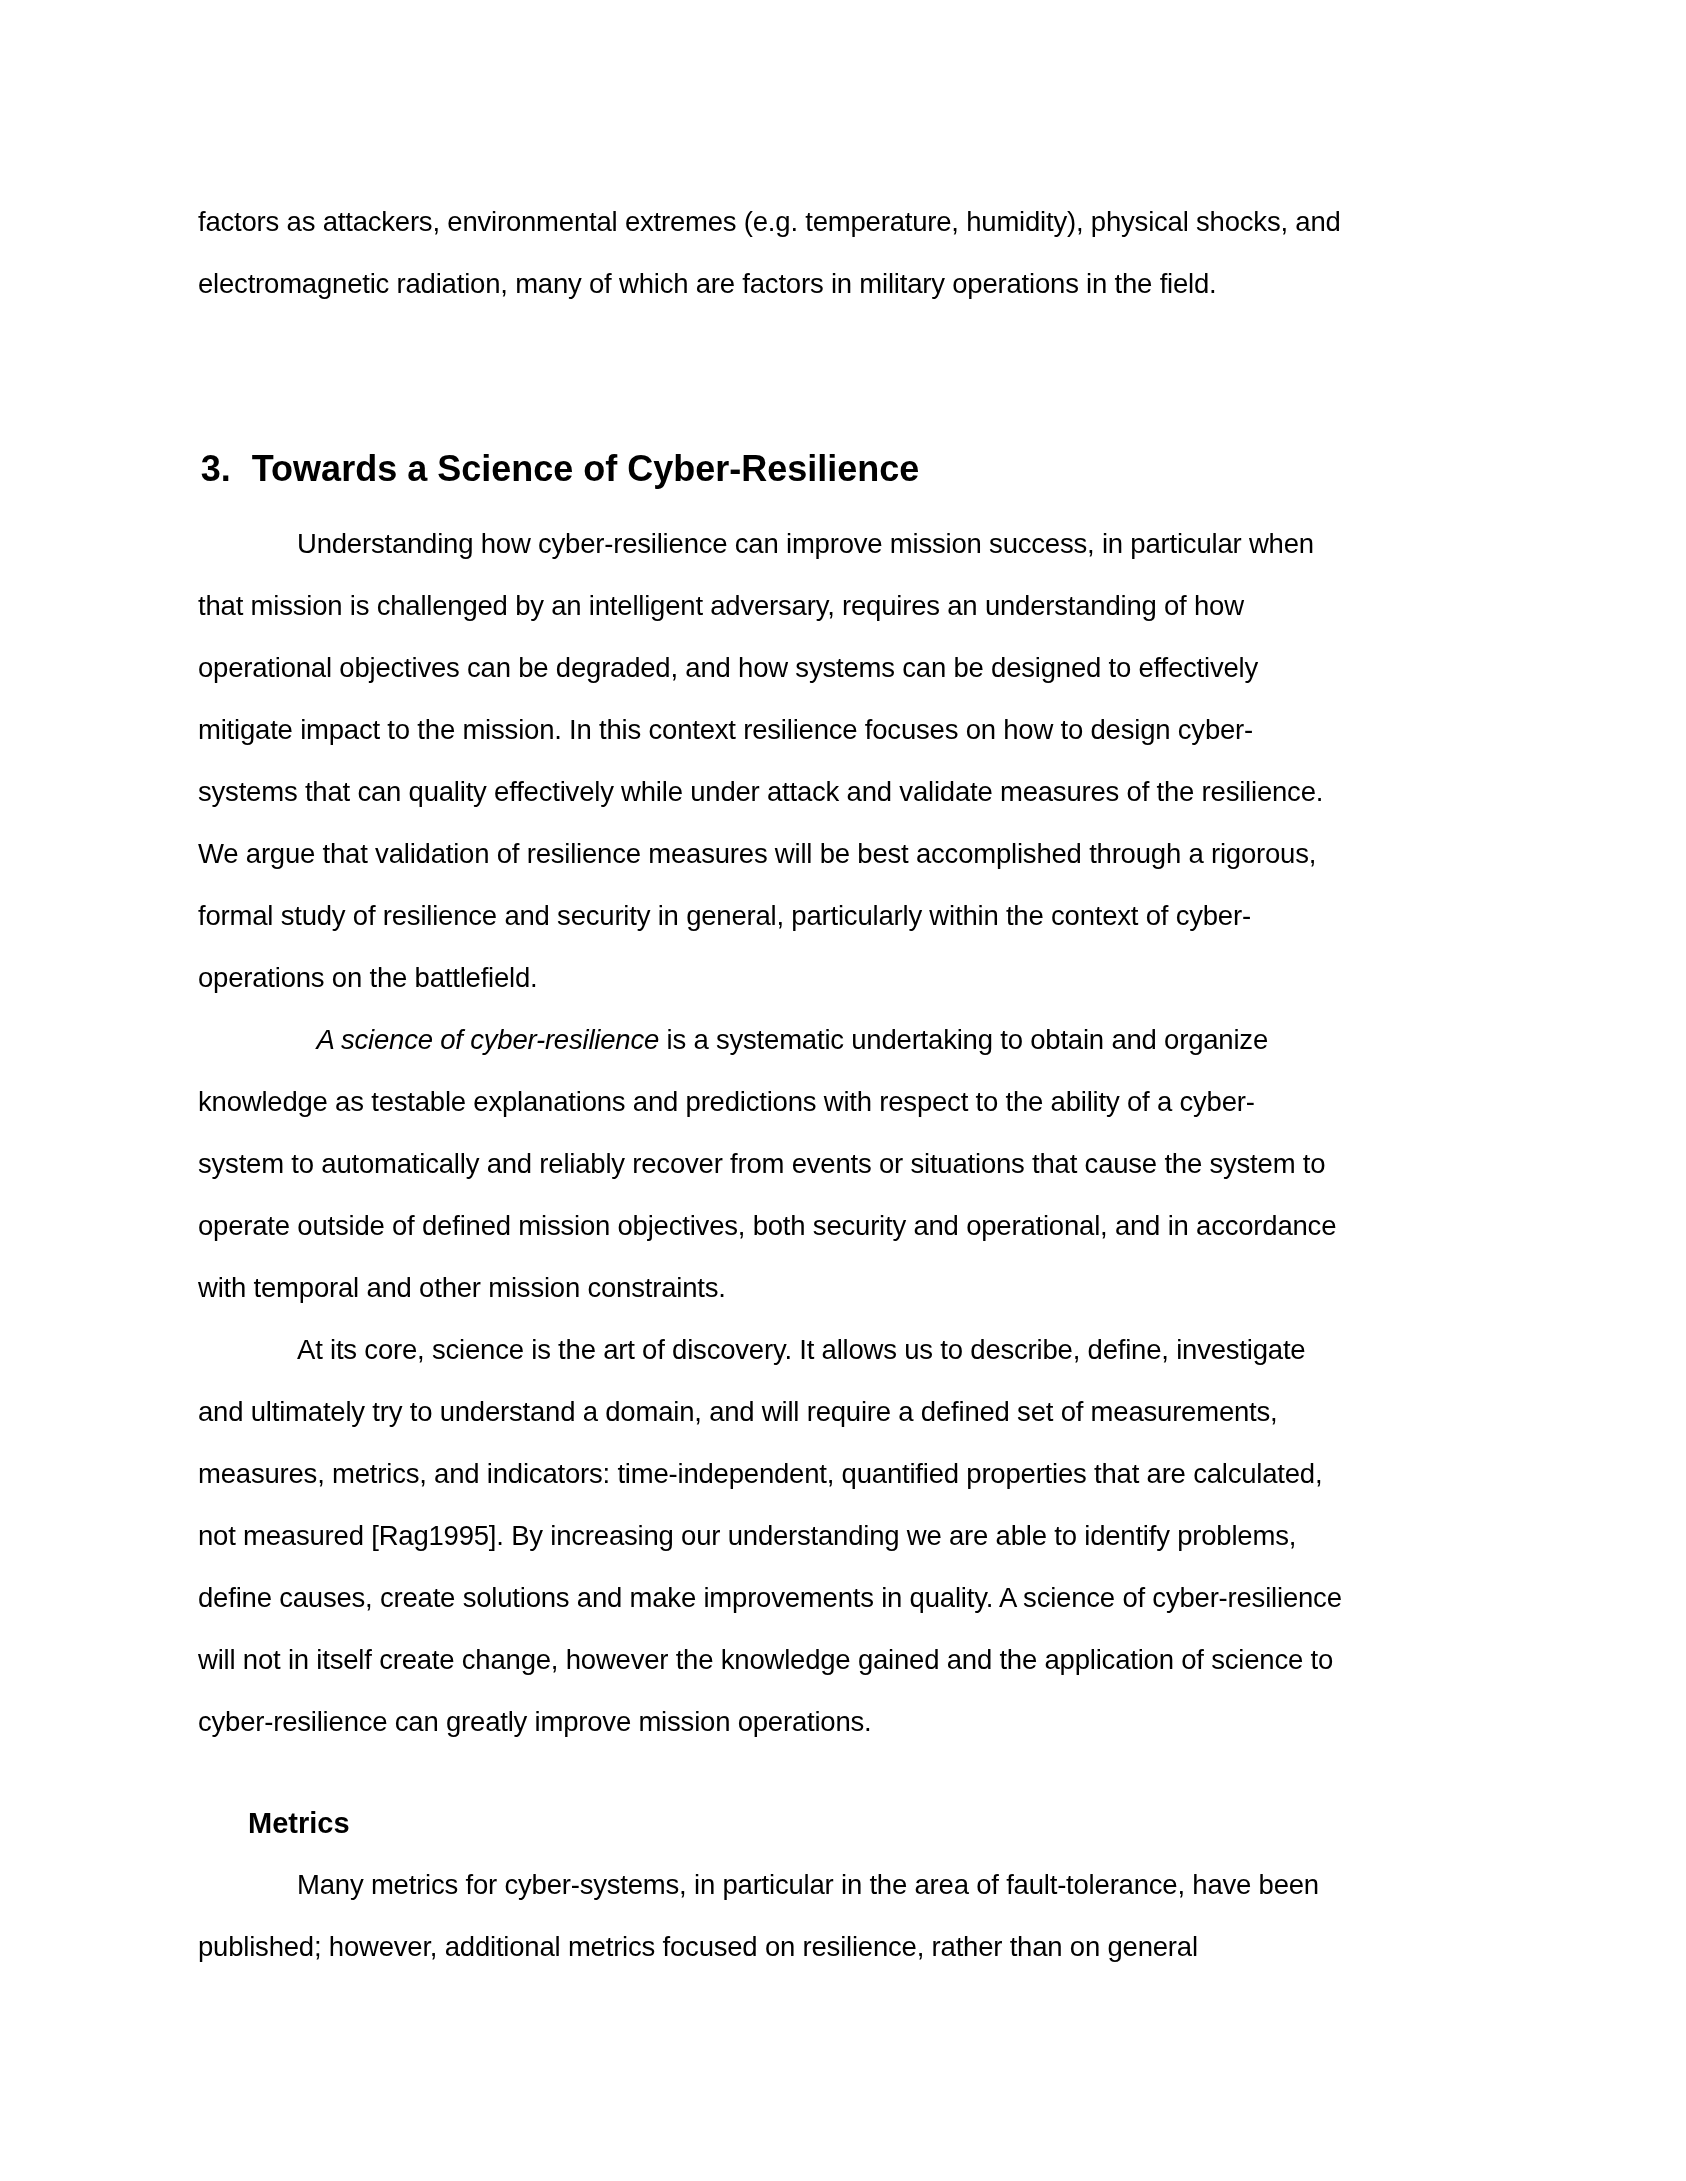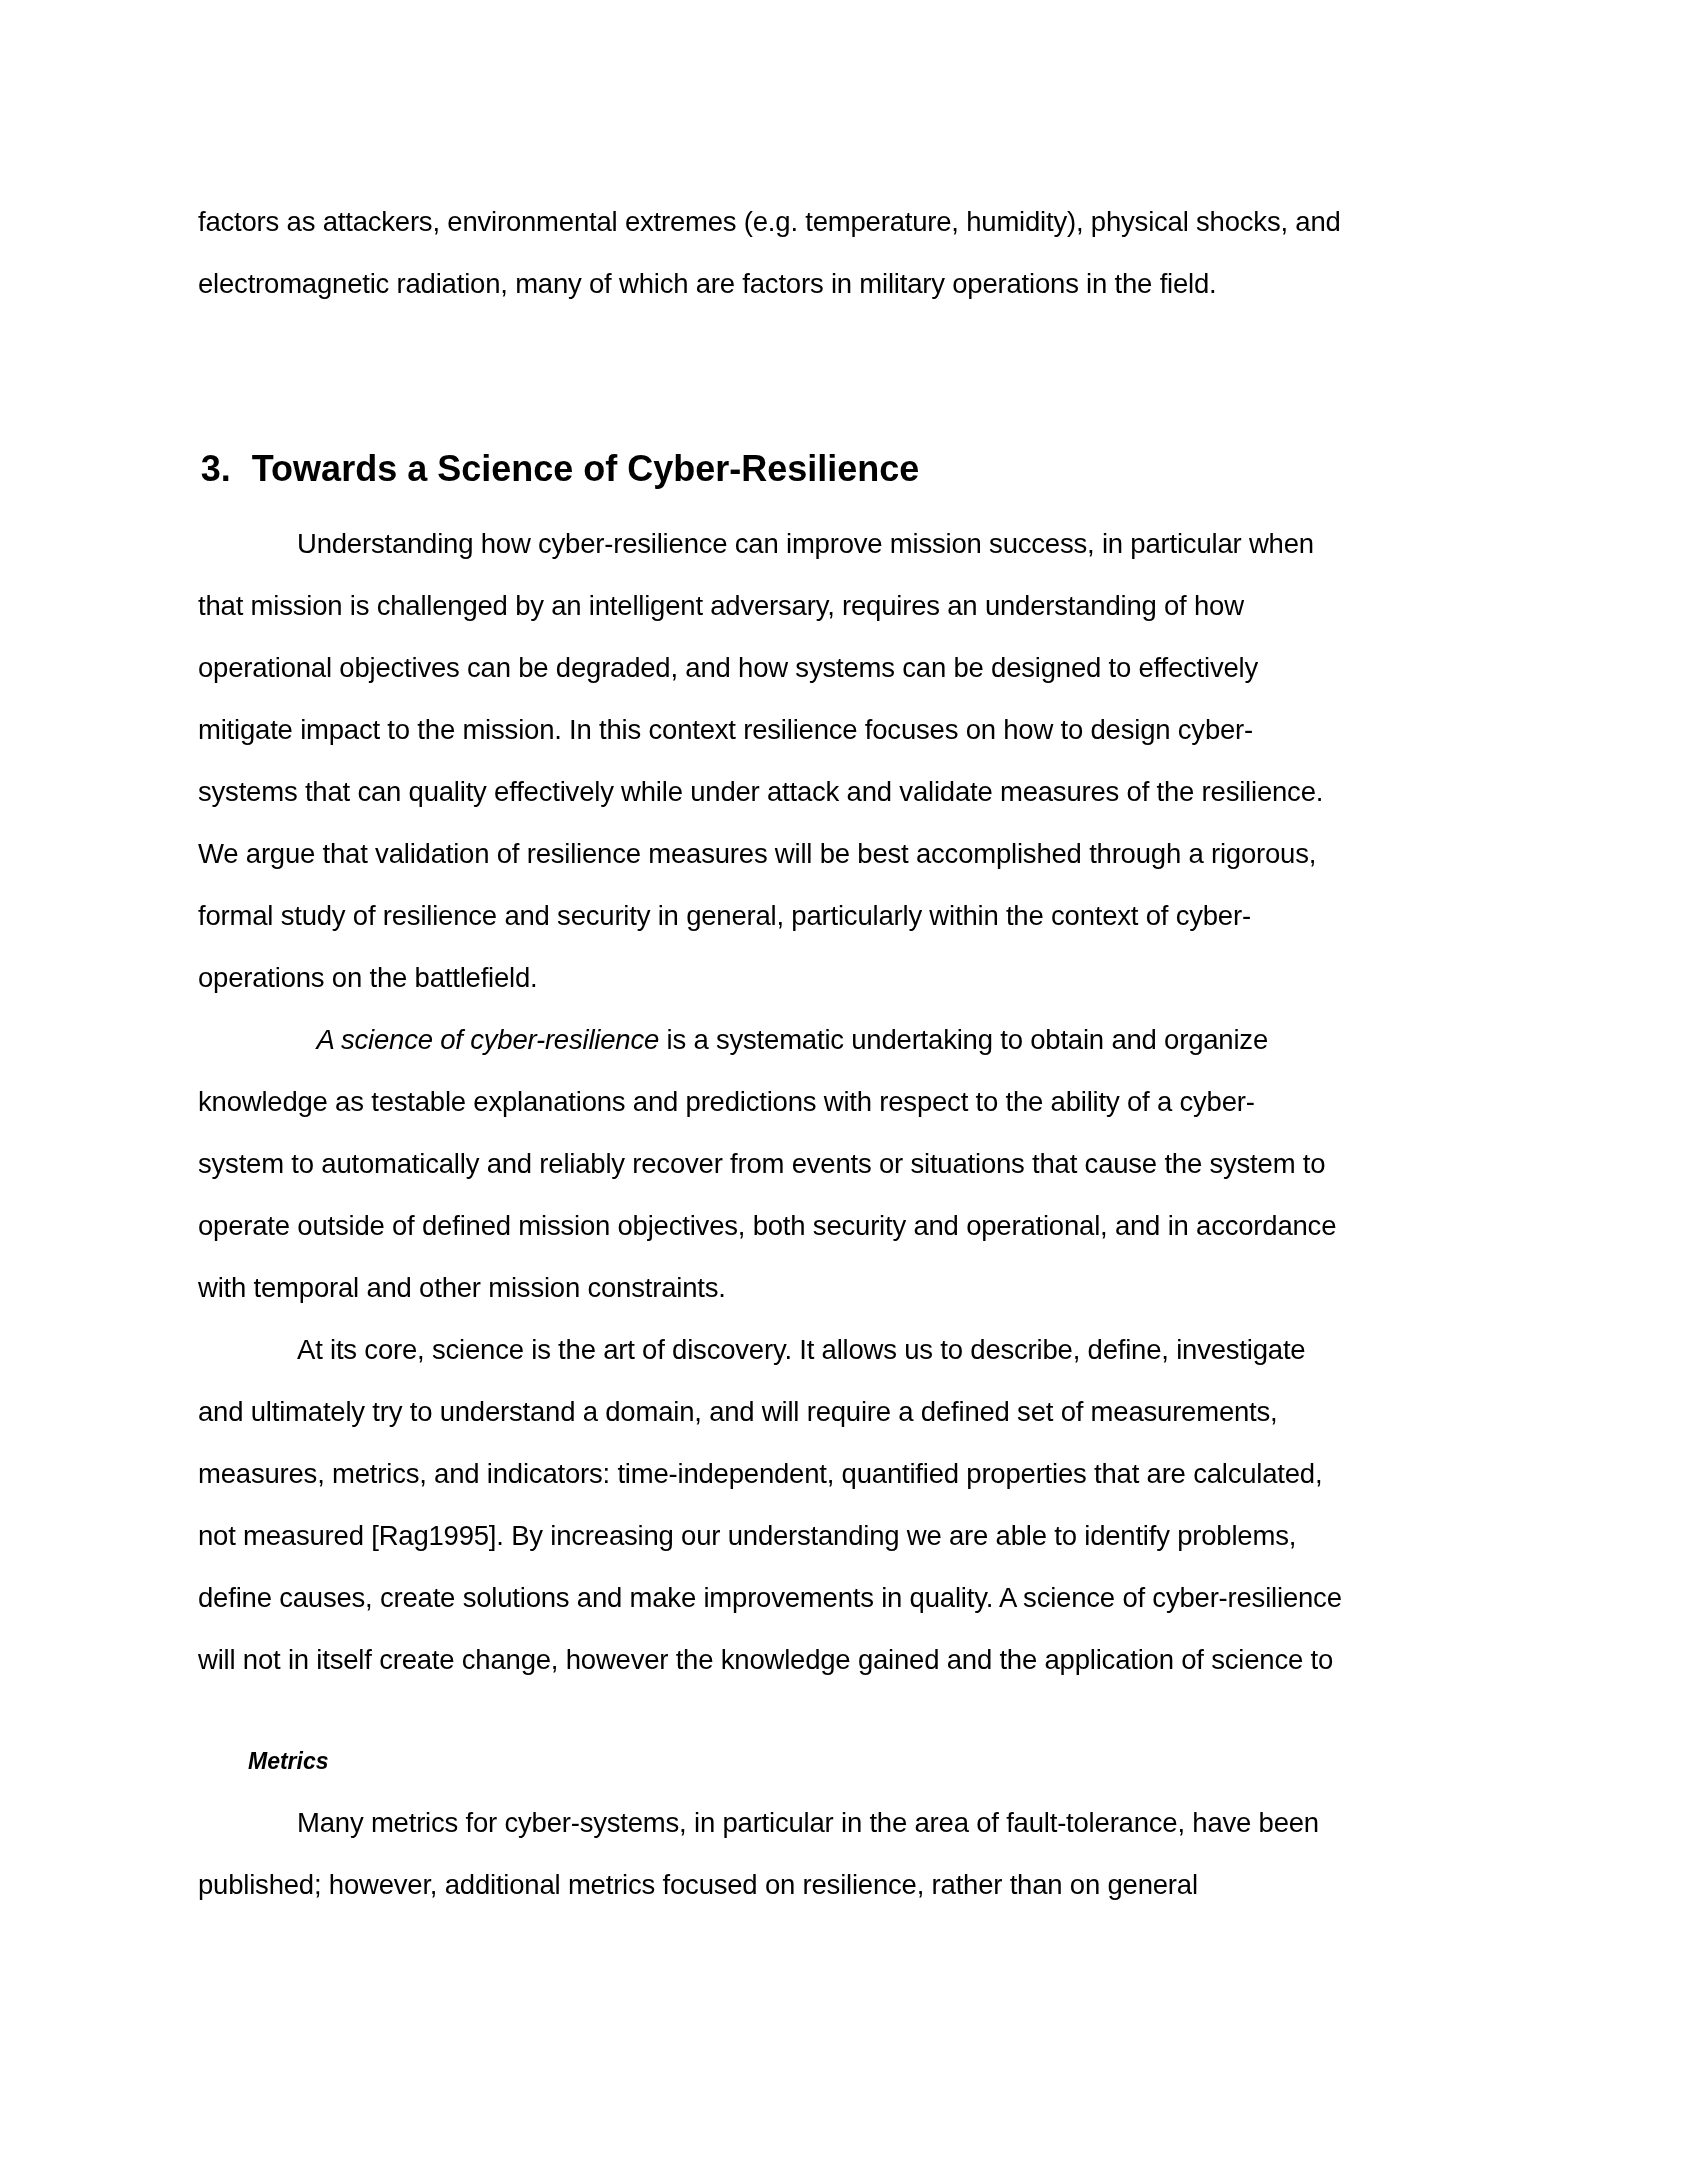--- a/index.html
+++ b/index.html
@@ -44,25 +44,24 @@
   }
   .section-heading .h-num {
     display: inline-block;
     min-width: 51px;
   }
   .para-understanding { margin-top: 13px; }
   .sub-heading {
     margin-top: 39px;
     height: 62px;
     line-height: 62px;
-    font-size: 23px;
+    font-size: 29px;
     font-weight: bold;
     padding-left: 50px;
     white-space: nowrap;
-    font-style: italic;
   }
   .italic { font-style: italic; }
 </style>
 </head>
 <body>
 
 <div class="page">
 
   <div class="para">
       <div class="line">factors as attackers, environmental extremes (e.g. temperature, humidity), physical shocks, and</div>
@@ -96,20 +95,21 @@
       </div>
   </div>
 
   <div class="para indent-first">
       <div class="line">At its core, science is the art of discovery. It allows us to describe, define, investigate</div>
       <div class="line">and ultimately try to understand a domain, and will require a defined set of measurements,</div>
       <div class="line">measures, metrics, and indicators: time-independent, quantified properties that are calculated,</div>
       <div class="line">not measured [Rag1995]. By increasing our understanding we are able to identify problems,</div>
       <div class="line">define causes, create solutions and make improvements in quality. A science of cyber-resilience</div>
       <div class="line">will not in itself create change, however the knowledge gained and the application of science to</div>
+      <div class="line">cyber-resilience can greatly improve mission operations.</div>
     </div>
 
   <div class="sub-heading">Metrics</div>
 
   <div class="para indent-first">
       <div class="line">Many metrics for cyber-systems, in particular in the area of fault-tolerance, have been</div>
       <div class="line">published; however, additional metrics focused on resilience, rather than on general</div>
     </div>
 
 </div>

